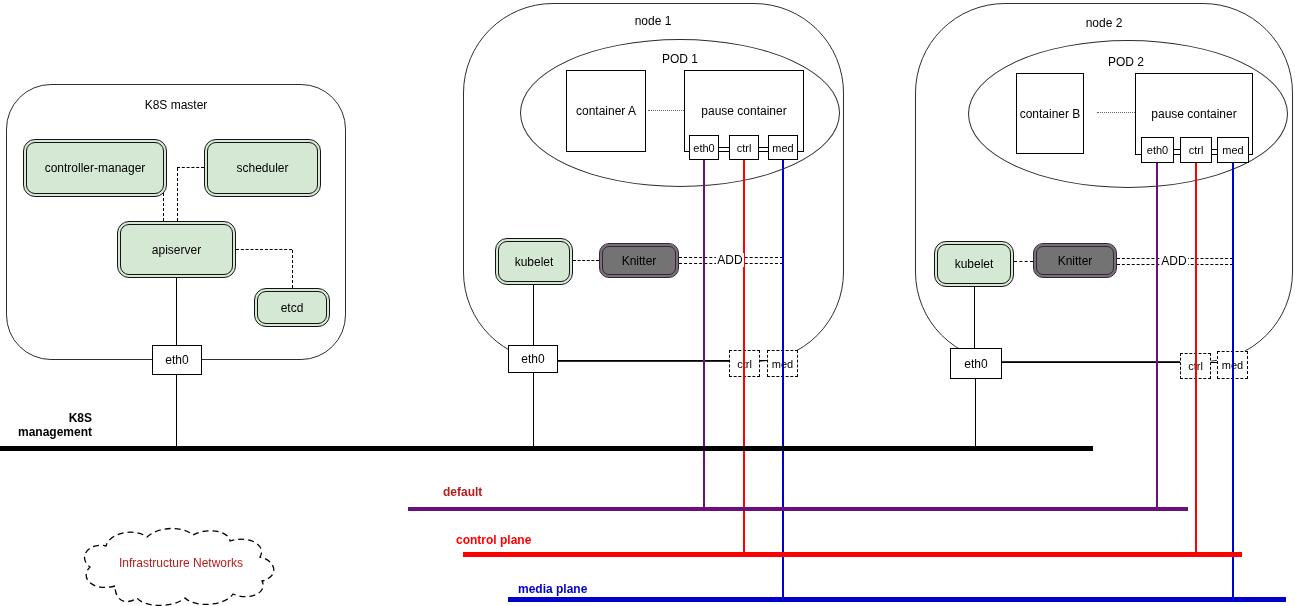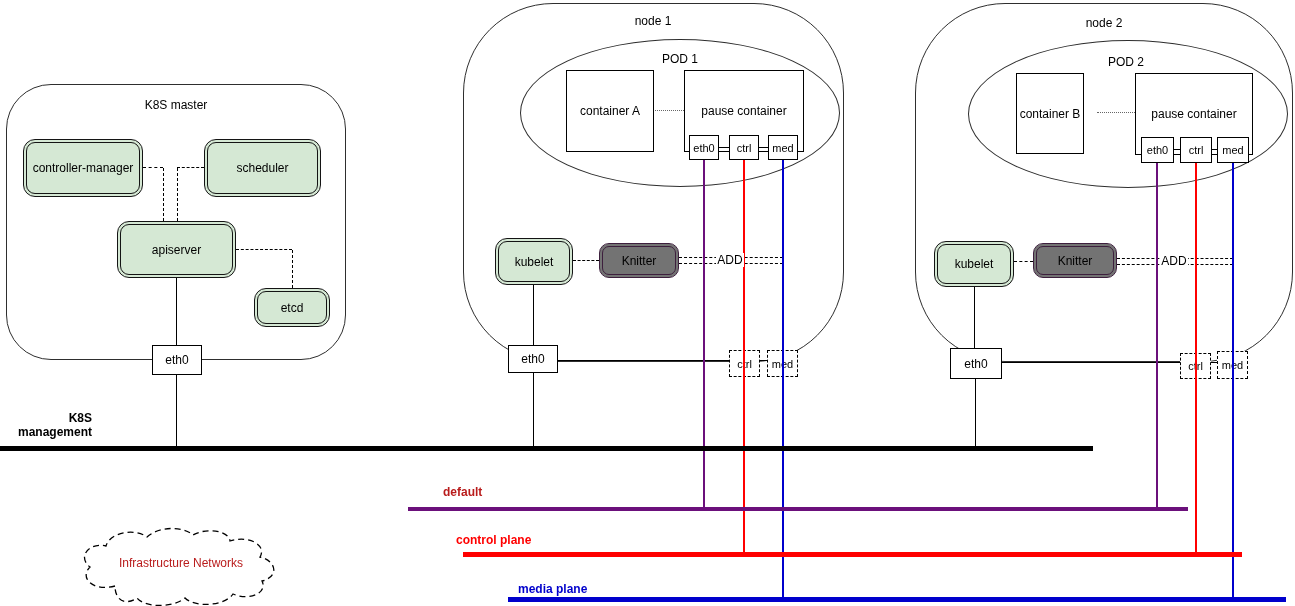--- a/index.html
+++ b/index.html
@@ -36,35 +36,35 @@
   <div class="abs hdash z2" style="left:143px;top:167px;width:20px;"></div>
   <div class="abs vdash z2" style="left:163px;top:168px;height:53px;"></div>
   <div class="abs hdash z2" style="left:177px;top:167px;width:27px;"></div>
   <div class="abs vdash z2" style="left:177px;top:168px;height:53px;"></div>
   <div class="abs hdash z2" style="left:236px;top:249px;width:56px;"></div>
   <div class="abs vdash z2" style="left:292px;top:250px;height:38px;"></div>
 
   <div class="abs vline z2" style="left:176px;top:278px;height:67px;"></div>
   <div class="abs vline z2" style="left:176px;top:375px;height:72px;"></div>
 
-  <div class="abs green ctr lbl z3" style="left:23px;top:139px;width:120px;height:58px;">controller-manager</div>
+  <div class="abs green ctr lbl z3" style="left:23px;top:139px;width:144px;height:58px;">controller-manager</div>
   <div class="abs green ctr lbl z3" style="left:204px;top:139px;width:117px;height:58px;">scheduler</div>
   <div class="abs green ctr lbl z3" style="left:117px;top:221px;width:119px;height:57px;">apiserver</div>
   <div class="abs green ctr lbl z3" style="left:254px;top:288px;width:76px;height:39px;">etcd</div>
   <div class="abs whitebox ctr z3" style="left:152px;top:345px;width:50px;height:30px;font-size:12px;">eth0</div>
 
   <div class="abs outline z0" style="left:463px;top:3px;width:381px;height:359px;border-radius:90px;"></div>
   <div class="abs lbl ctr z1" style="left:593px;top:14px;width:120px;">node 1</div>
 
   <div class="abs ellipse z1" style="left:520px;top:39px;width:320px;height:148px;"></div>
   <div class="abs lbl ctr z2" style="left:620px;top:52px;width:120px;">POD 1</div>
 
   <div class="abs hdot z2" style="left:648px;top:110px;width:36px;"></div>
 
-  <div class="abs whitebox ctr z2" style="left:566px;top:70px;width:88px;height:82px;font-size:12px;">container A</div>
+  <div class="abs whitebox ctr z2" style="left:566px;top:70px;width:80px;height:82px;font-size:12px;">container A</div>
   <div class="abs whitebox ctr z2" style="left:684px;top:70px;width:120px;height:82px;font-size:12px;align-items:flex-start;padding-top:33px;">pause container</div>
 
   <div class="abs hline z3" style="left:719px;top:147px;width:10px;"></div>
   <div class="abs hline z3" style="left:759px;top:147px;width:9px;"></div>
 
   <div class="abs whitebox ctr z3" style="left:689px;top:135px;width:30px;height:25px;">eth0</div>
   <div class="abs whitebox ctr z3" style="left:729px;top:135px;width:30px;height:25px;">ctrl</div>
   <div class="abs whitebox ctr z3" style="left:768px;top:135px;width:30px;height:25px;">med</div>
 
   <div class="abs hdash z2" style="left:573px;top:260px;width:26px;"></div>

